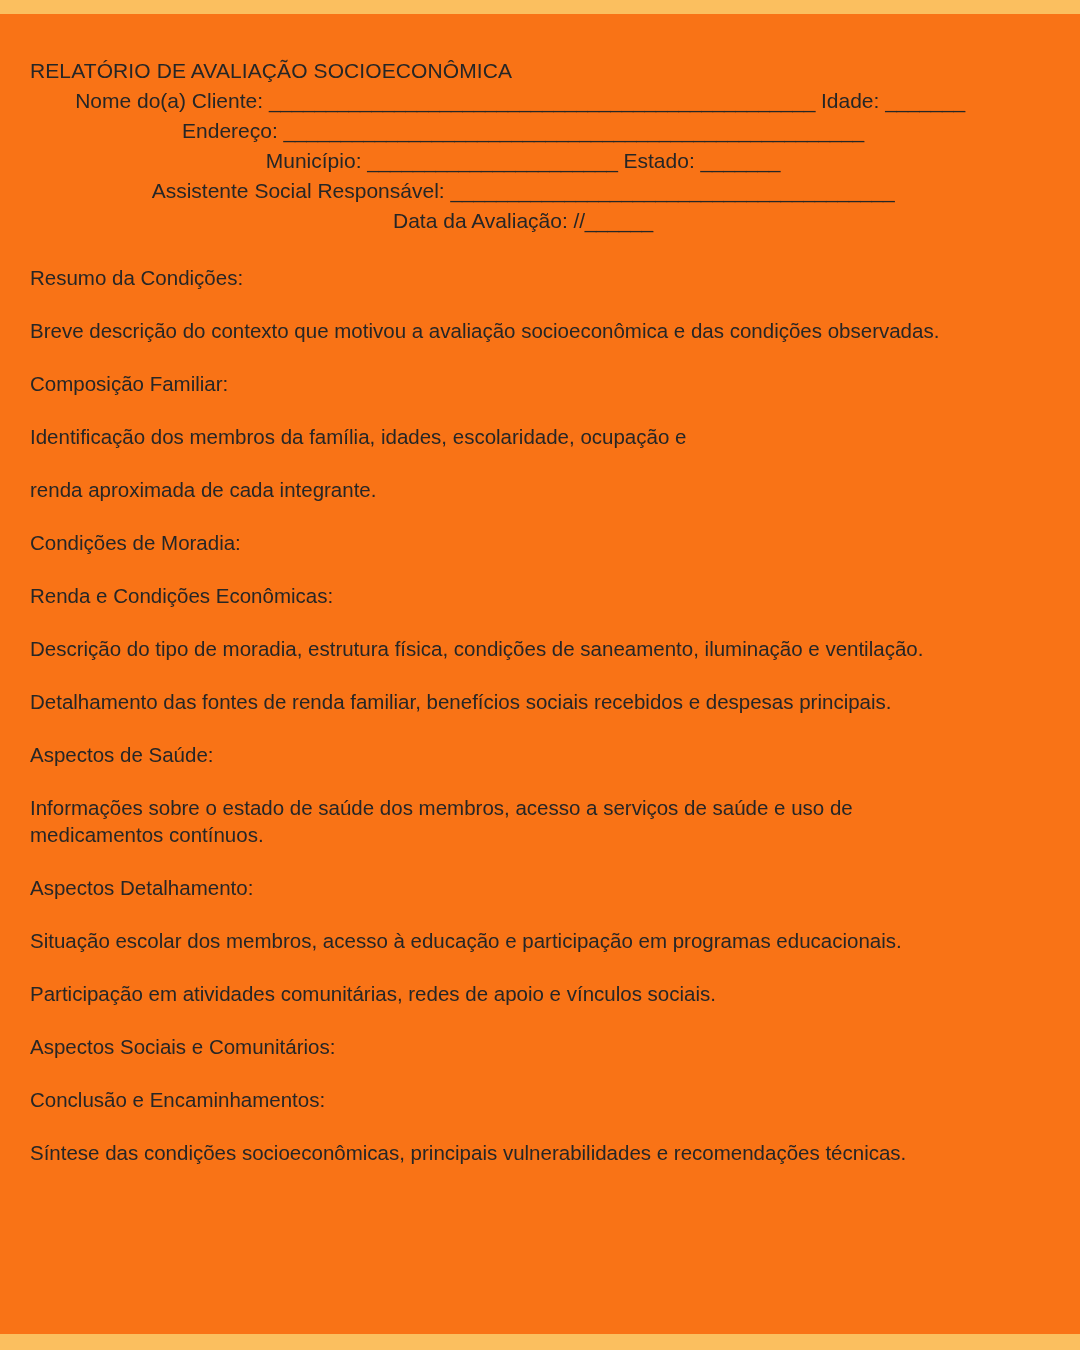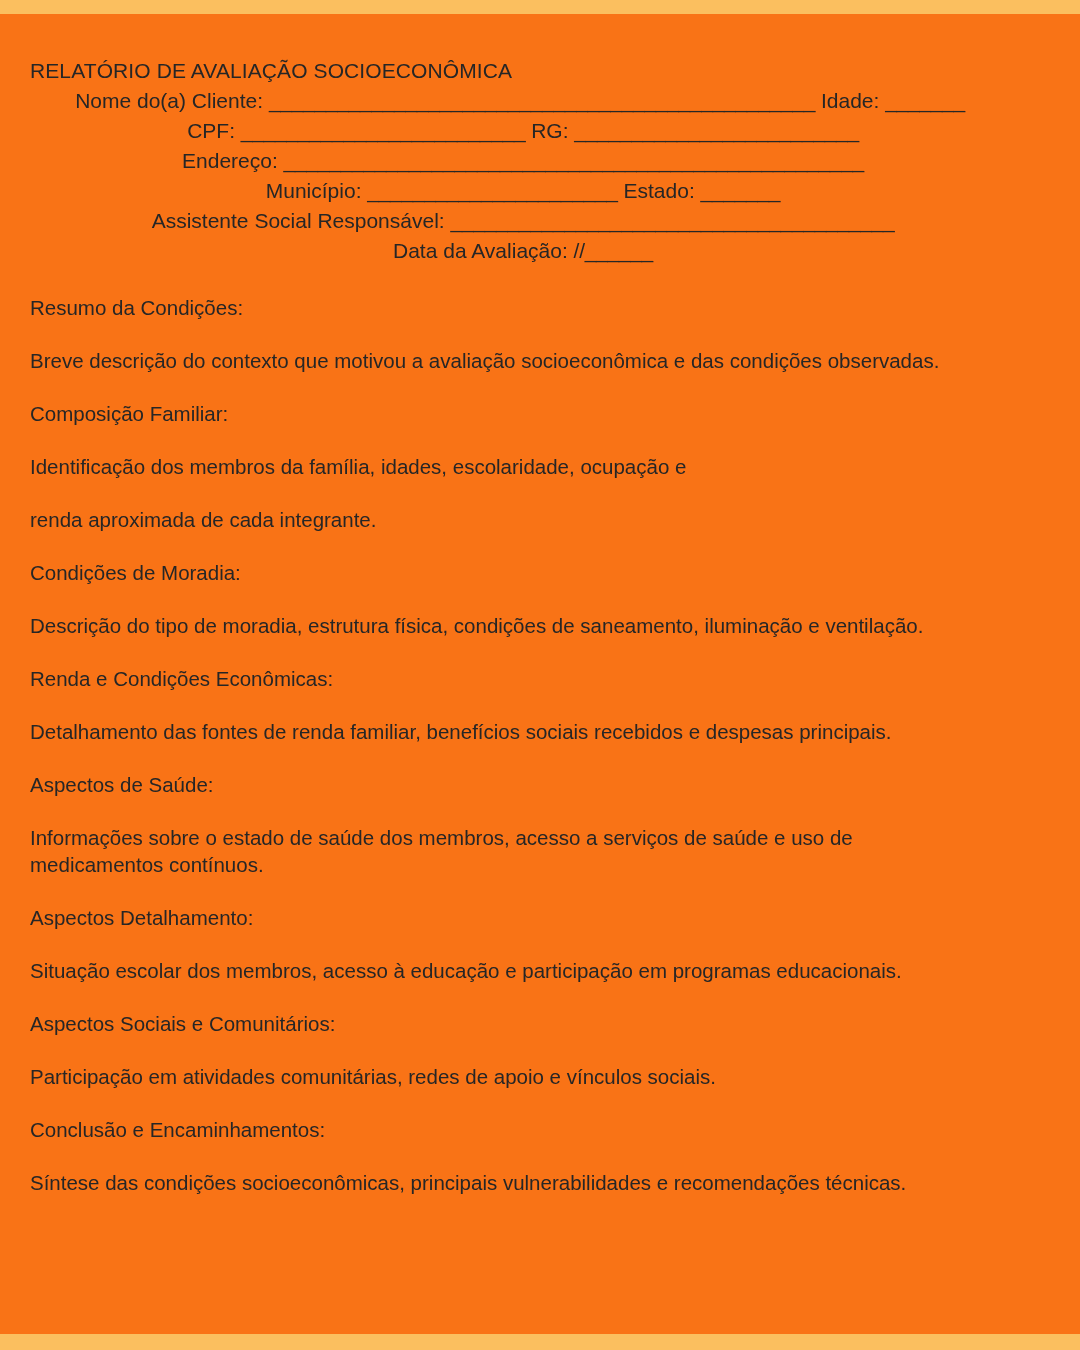--- a/index.html
+++ b/index.html
@@ -96,26 +96,20 @@
 
     <div class="field-block">
 
       <div class="field-line">
         <span>Nome do(a) Cliente:</span>
         <span class="underscore">________________________________________________</span>
         <span>Idade:</span>
         <span class="underscore">_______</span>
       </div>
 
-      <div class="field-line indent">
-        <span>CPF:</span>
-        <span class="underscore">_________________________</span>
-        <span>RG:</span>
-        <span class="underscore">_________________________</span>
-      </div>
 
       <div class="field-line indent">
         <span>Endereço:</span>
         <span class="underscore">___________________________________________________</span>
       </div>
 
       <div class="field-line indent">
         <span>Município:</span>
         <span class="underscore">______________________</span>
         <span>Estado:</span>
@@ -135,33 +129,33 @@
     </div>
 
     <div class="para heading first">Resumo da Condições:</div>
     <div class="para">Breve descrição do contexto que motivou a avaliação socioeconômica e das condições observadas.</div>
 
     <div class="para heading">Composição Familiar:</div>
     <div class="para">Identificação dos membros da família, idades, escolaridade, ocupação e</div>
     <div class="para">renda aproximada de cada integrante.</div>
 
     <div class="para heading">Condições de Moradia:</div>
+    <div class="para heading">Renda e Condições Econômicas:</div>
+
     <div class="para">Descrição do tipo de moradia, estrutura física, condições de saneamento, iluminação e ventilação.</div>
-
-    <div class="para heading">Renda e Condições Econômicas:</div>
     <div class="para">Detalhamento das fontes de renda familiar, benefícios sociais recebidos e despesas principais.</div>
 
     <div class="para heading">Aspectos de Saúde:</div>
     <div class="para wrap2">Informações sobre o estado de saúde dos membros, acesso a serviços de saúde e uso de medicamentos contínuos.</div>
 
     <div class="para heading">Aspectos Detalhamento:</div>
     <div class="para">Situação escolar dos membros, acesso à educação e participação em programas educacionais.</div>
 
+    <div class="para">Participação em atividades comunitárias, redes de apoio e vínculos sociais.</div>
     <div class="para heading">Aspectos Sociais e Comunitários:</div>
-    <div class="para">Participação em atividades comunitárias, redes de apoio e vínculos sociais.</div>
 
     <div class="para heading">Conclusão e Encaminhamentos:</div>
     <div class="para">Síntese das condições socioeconômicas, principais vulnerabilidades e recomendações técnicas.</div>
 
 
   </div>
 
   <div class="band band-bottom"></div>
 
 </div>

